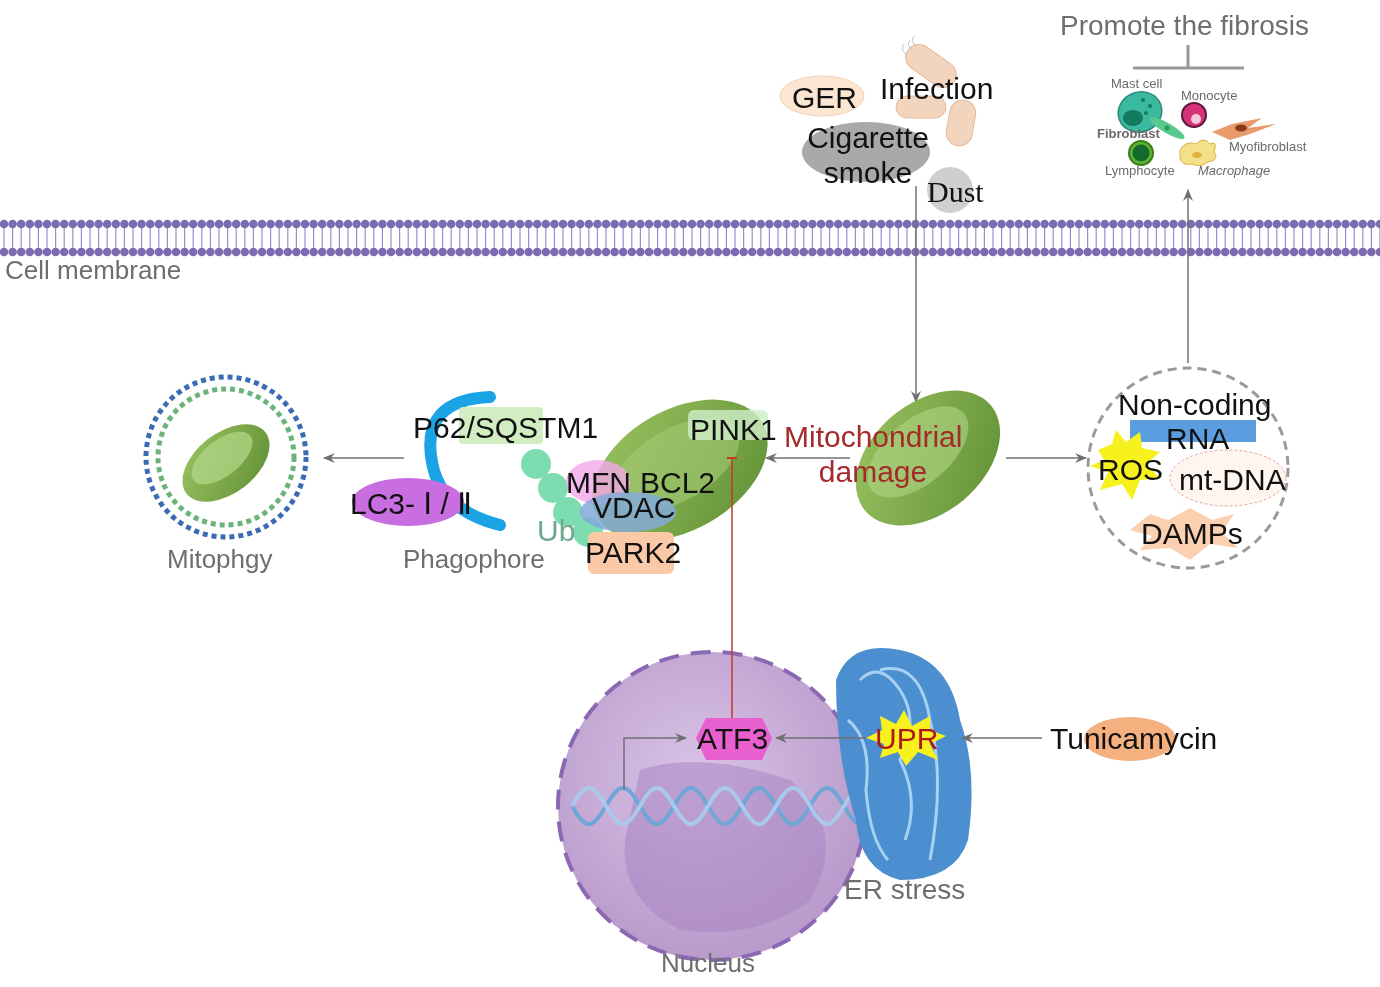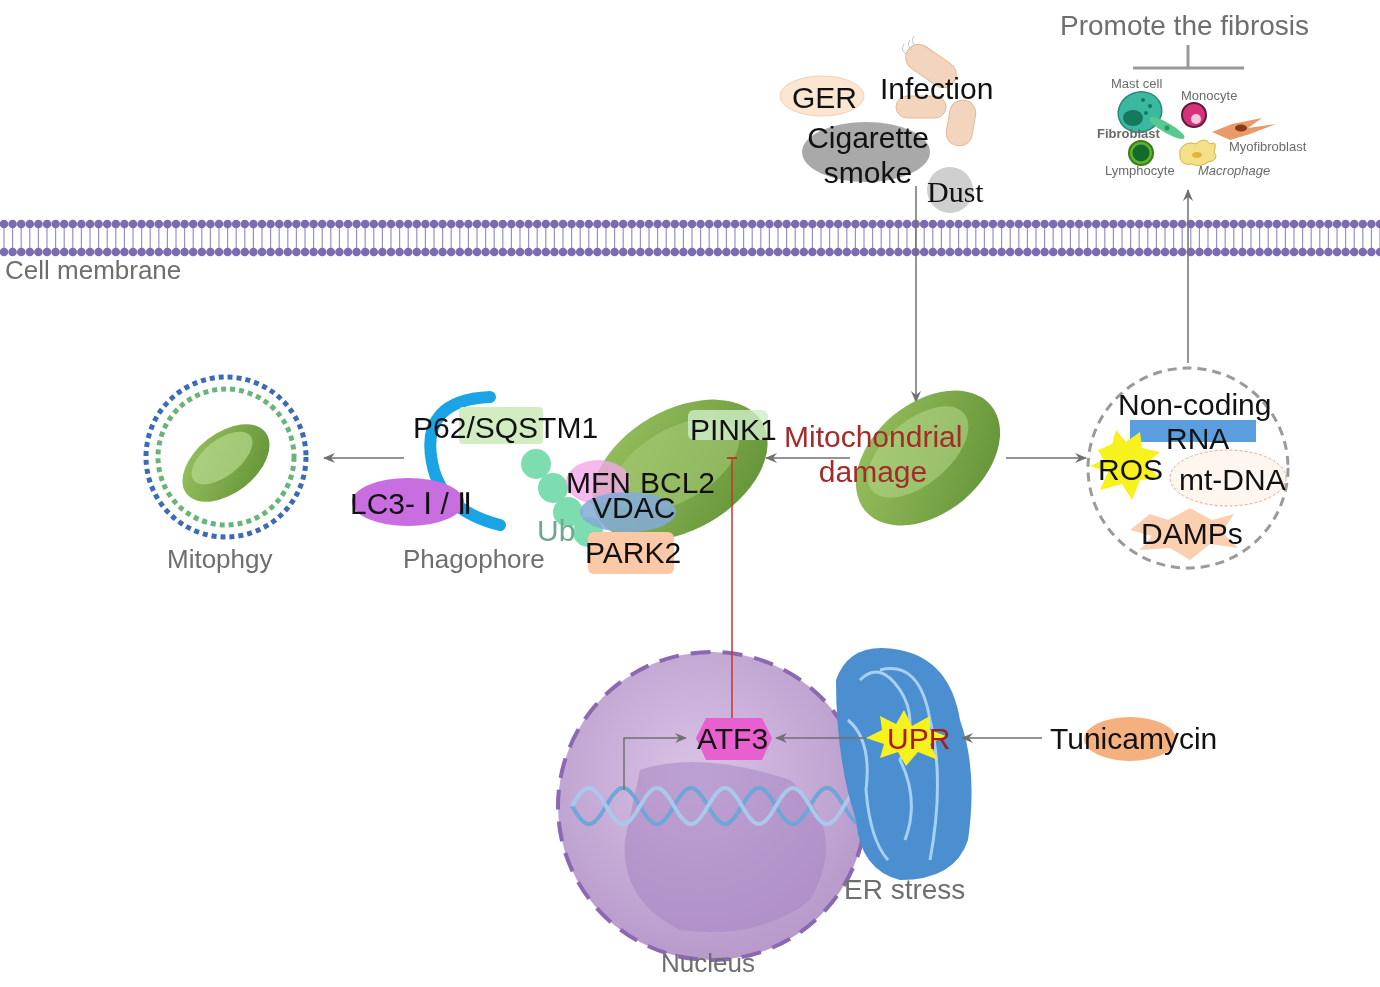--- a/index.html
+++ b/index.html
@@ -674,16 +674,16 @@
 <div class="lbl grey" style="left:403px;top:546px;font-size:26px;">Phagophore</div>
 <div class="lbl grey" style="left:167px;top:546px;font-size:26px;">Mitophgy</div>
 
 <div class="lbl black fs26" style="left:1118px;top:390px;">Non-coding</div>
 <div class="lbl black fs26" style="left:1166px;top:424px;">RNA</div>
 <div class="lbl black fs26" style="left:1098px;top:455px;">ROS</div>
 <div class="lbl black fs26" style="left:1179px;top:465px;">mt-DNA</div>
 <div class="lbl black fs26" style="left:1141px;top:519px;">DAMPs</div>
 
 <div class="lbl black fs26" style="left:697px;top:724px;">ATF3</div>
-<div class="lbl fs26" style="left:875px;top:724px;color:#b01818;margin-left:12px;">UPR</div>
+<div class="lbl fs26" style="left:875px;top:724px;color:#b01818;">UPR</div>
 <div class="lbl black fs26" style="left:1050px;top:724px;">Tunicamycin</div>
 <div class="lbl grey" style="left:844px;top:876px;font-size:28px;">ER stress</div>
 <div class="lbl grey" style="left:661px;top:950px;font-size:26px;">Nucleus</div>
 
 </body></html>

